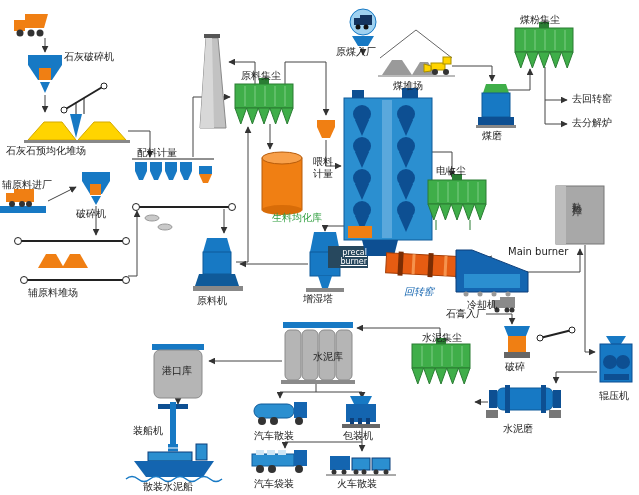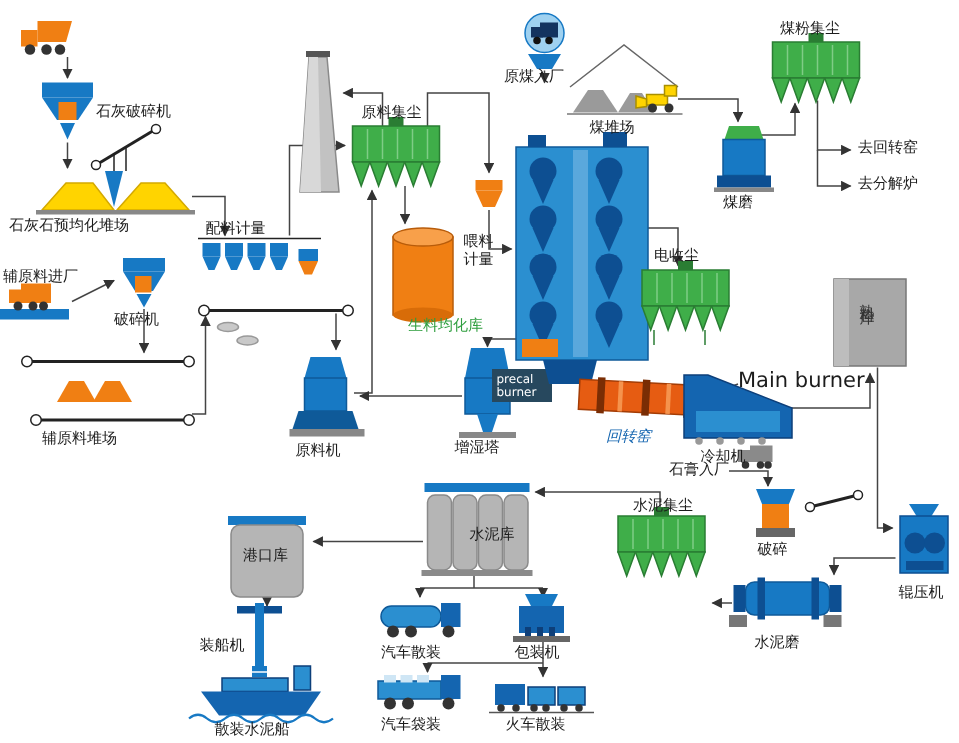--- a/index.html
+++ b/index.html
@@ -1,26 +1,26 @@
 <!DOCTYPE html>
 <html><head>
 <meta charset="utf-8">
 <style>
   * { margin:0; padding:0; box-sizing:border-box; }
   body { background:#ffffff; font-family:"DejaVu Sans", sans-serif; }
   .canvas { position:relative; width:639px; height:495px; background:#fff; overflow:hidden; }
   .canvas svg.art { position:absolute; left:0; top:0; }
-  .lbl { position:absolute; font-size:10px; line-height:1.15; color:#1c1c1c; white-space:nowrap; }
+  .lbl { position:absolute; font-size:10px; line-height:1.15; color:#1c1c1c; white-space:nowrap;text-align:right; }
   .lbl.wrap { white-space:normal; }
   .lbl.green { color:#2e9e3e;margin-left:28px; }
   .lbl.blue { color:#1465b0;font-style:italic; }
-  .lbl.white { color:#ffffff; }
+  .lbl.white { color:#ffffff;text-decoration:underline; }
   .lbl.vert { writing-mode:vertical-rl; letter-spacing:2px; color:#333; }
   .lbl.small { font-size:8px; }
-  .lbl.en { font-size:14px; }
+  .lbl.en { font-size:10px;margin-left:16px; }
 </style>
 </head>
 <body>
 
 <div class="canvas">
 
 <svg class="art" width="639" height="495" viewBox="0 0 639 495">
   <defs>
     <marker id="arr" viewBox="0 0 10 10" refX="9" refY="5" markerWidth="7" markerHeight="7" orient="auto-start-reverse">
       <path d="M0,0 L10,5 L0,10 z" fill="#333"></path>
@@ -365,21 +365,21 @@
     <circle cx="334" cy="472" r="2.5" fill="#333"></circle>
     <circle cx="344" cy="472" r="2.5" fill="#333"></circle>
     <circle cx="356" cy="472" r="2.5" fill="#333"></circle>
     <circle cx="364" cy="472" r="2.5" fill="#333"></circle>
     <circle cx="376" cy="472" r="2.5" fill="#333"></circle>
     <circle cx="386" cy="472" r="2.5" fill="#333"></circle>
     <line x1="326" y1="475" x2="396" y2="475" stroke="#555"></line>
   </g>
 </svg>
 
-<span class="lbl" style="left:64px;top:69px">石灰破碎机</span>
+<span class="lbl" style="left:64px;top:51px">石灰破碎机</span>
 <span class="lbl" style="left:6px;top:145px">石灰石预均化堆场</span>
 <span class="lbl" style="left:2px;top:179px">辅原料进厂</span>
 <span class="lbl" style="left:76px;top:208px">破碎机</span>
 <span class="lbl" style="left:28px;top:287px">辅原料堆场</span>
 <span class="lbl" style="left:137px;top:147px">配料计量</span>
 <span class="lbl" style="left:241px;top:70px">原料集尘</span>
 <span class="lbl green" style="left:244px;top:212px">生料均化库</span>
 <span class="lbl wrap" style="left:309px;top:156px;width:24px">喂料计量</span>
 <span class="lbl" style="left:197px;top:295px">原料机</span>
 <span class="lbl" style="left:303px;top:293px">增湿塔</span>

